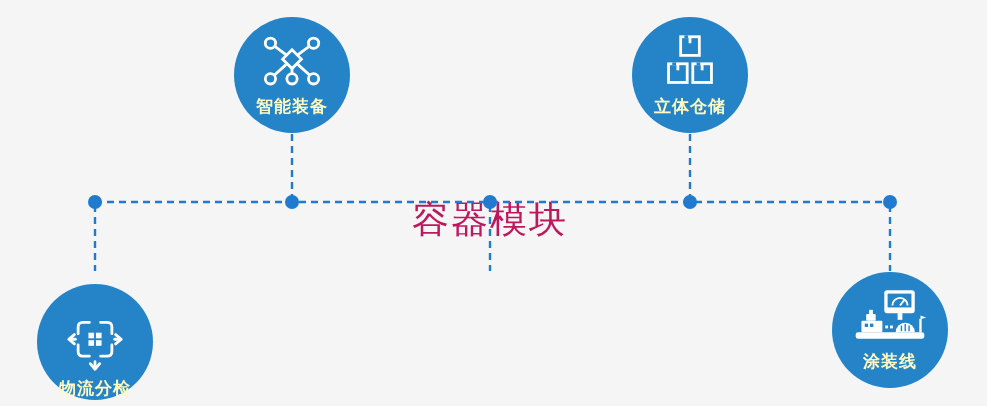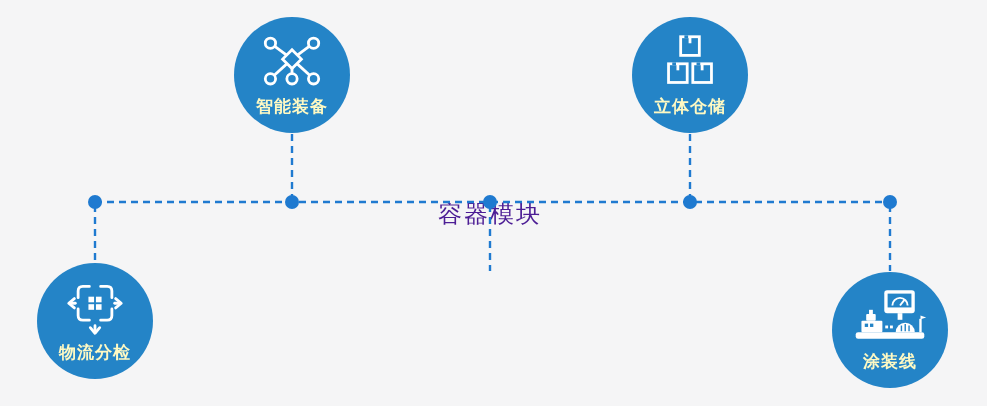--- a/index.html
+++ b/index.html
@@ -5,24 +5,24 @@
   html,body{margin:0;padding:0;}
   body{font-family:"Liberation Sans","DejaVu Sans",sans-serif;}
   .stage{
     position:relative;
     width:987px;height:406px;
     background:#f5f5f6;
     overflow:hidden;
   }
   .watermark{
     position:absolute;
-    left:490px;top:214px;
+    left:490px;top:220px;
     transform:translate(-50%,-50%);
-    font-size:24px;
-    color:#4c1d95;
+    font-size:37px;
+    color:#be185d;
     letter-spacing:2px;
     z-index:1;
     user-select:none;
     white-space:nowrap;
   }
   .connectors{
     position:absolute;left:0;top:0;
     width:987px;height:406px;
     z-index:2;
   }
@@ -46,21 +46,21 @@
   .node .label{
     color:#fef9c3;
     font-weight:bold;
     font-size:17px;
     margin-top:5px;
     letter-spacing:1px;
     white-space:nowrap;
   }
   .pos-smart-equipment   {left:234px;top:17px;}
   .pos-stereo-warehouse  {left:632px;top:17px;}
-  .pos-logistics-sorting {left:37px; top:263px;}
+  .pos-logistics-sorting {left:37px; top:284px;justify-content:flex-end;}
   .pos-production-line   {left:432px;top:272px;}
   .pos-coating-line      {left:832px;top:272px;align-items:center;}
 </style>
 </head>
 <body>
 
 <div class="stage">
 
   <div class="watermark">容器模块</div>
 

